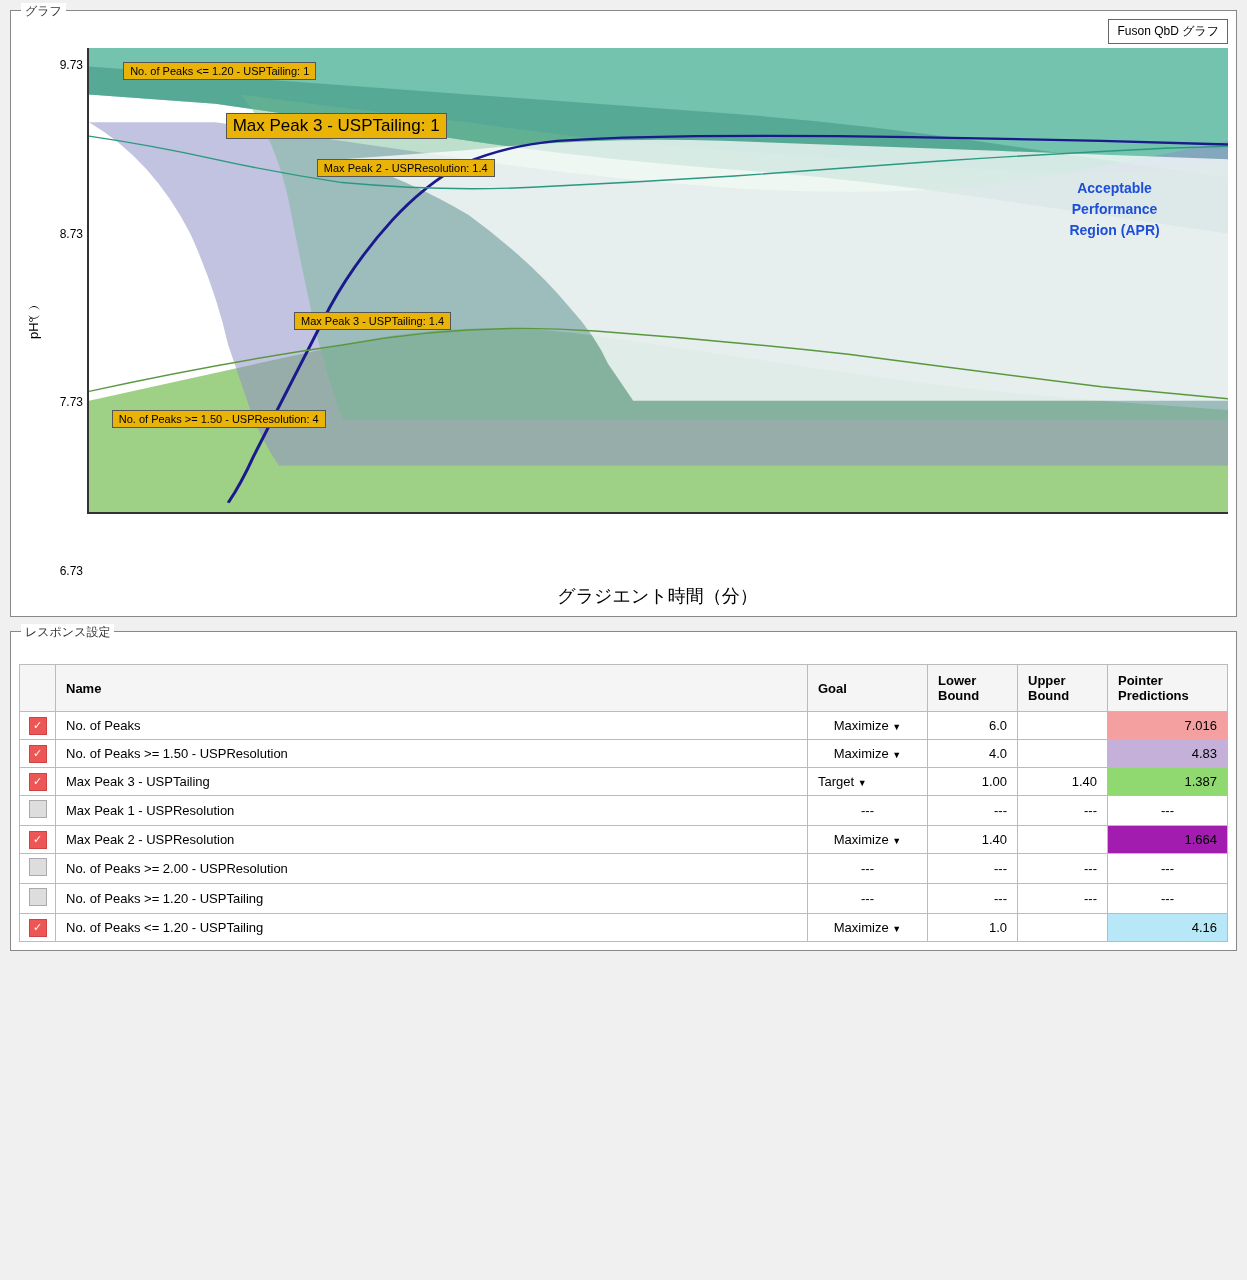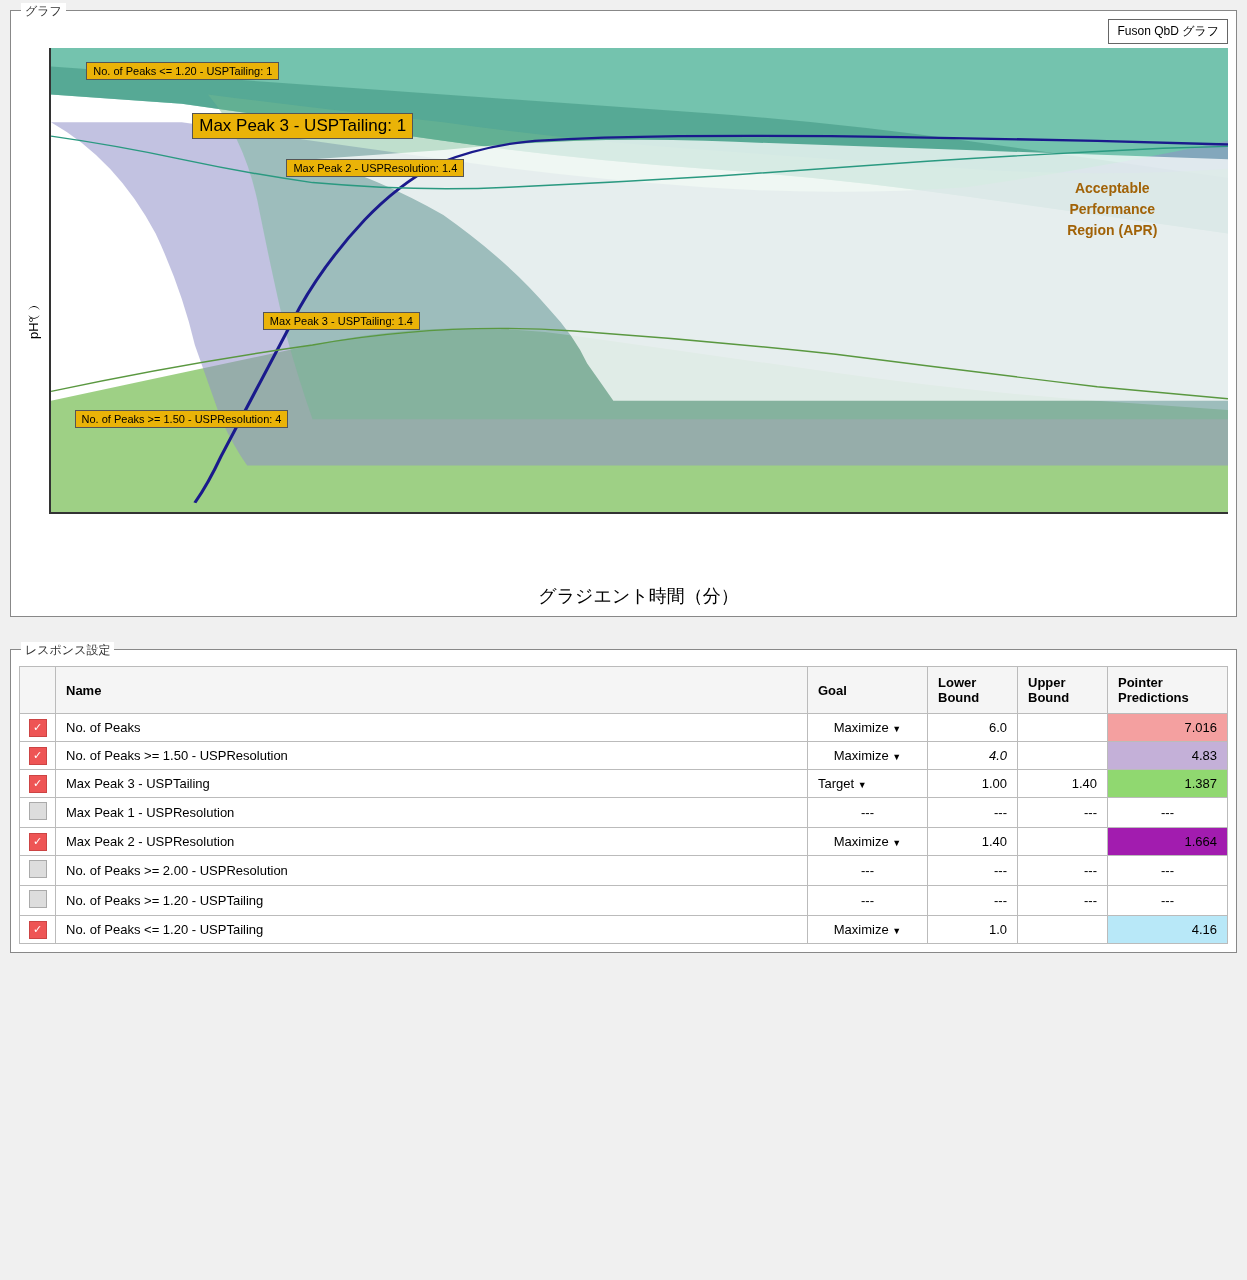--- a/index.html
+++ b/index.html
@@ -8,21 +8,21 @@
       font-size: 12px;
       background: #f0f0f0;
       width: 1247px;
       min-height: 1280px;
     }
 
     .main-container {
       padding: 10px;
       display: flex;
       flex-direction: column;
-      gap: 22px;
+      gap: 4px;
     }
 
     
     .graph-section {
       border: 1px solid #888;
       background: white;
       padding: 8px;
       position: relative;
     }
 
@@ -118,21 +118,21 @@
     .response-section {
       border: 1px solid #888;
       background: white;
       padding: 8px;
       position: relative;
       margin-top: 10px;
     }
 
     .table-wrapper {
       width: 100%;
-      margin-top: 8px;
+      margin-top: 24px;
     }
 
     table {
       width: 100%;
       border-collapse: collapse;
       font-size: 13px;
     }
 
     table thead th {
       border: 1px solid #bbb;
@@ -197,20 +197,26 @@
     <span class="section-title">グラフ</span>
 
     <div class="graph-header">
       <div class="graph-label-box">Fuson QbD グラフ</div>
     </div>
 
     <div class="chart-area">
 
       <div class="y-axis-label">pH（°）</div>
 
+      <div class="y-axis-ticks">
+        <span>9.73</span>
+        <span>8.73</span>
+        <span>7.73</span>
+        <span>6.73</span>
+      </div>
 
       <div style="flex:1; display:flex; flex-direction:column;">
         <div class="chart-plot">
           <svg class="chart-svg" viewBox="0 0 900 500" preserveAspectRatio="none">
 
             <path d="M0,500 L0,380 Q100,350 200,320 Q300,290 400,310 Q500,330 600,350 Q700,370 800,380 L900,390 L900,500 Z" fill="#8dc870" opacity="0.85"></path>
 
             <path d="M0,0 L900,0 L900,200 Q800,180 700,160 Q600,140 500,130 Q400,120 300,100 Q200,80 100,60 L0,50 Z" fill="#5cb8a0" opacity="0.85"></path>
 
             <path d="M0,50 L100,60 Q200,80 300,100 Q400,120 500,130 Q600,140 700,160 Q800,180 900,200 L900,140 Q800,120 700,100 Q600,80 500,70 Q400,60 300,50 Q200,40 100,30 L0,20 Z" fill="#4a9e8a" opacity="0.7"></path>
@@ -227,21 +233,21 @@
 
             <path d="M0,370 Q100,340 200,320 Q300,295 400,305 Q500,315 600,330 Q700,348 800,365 L900,378" fill="none" stroke="#5a9840" stroke-width="1.5"></path>
           </svg>
 
           <div class="annotation-box" style="top:3%; left:3%; font-size:11px;">No. of Peaks &lt;= 1.20 - USPTailing: 1</div>
           <div class="annotation-box" style="top:14%; left:12%; font-size:17px;">Max Peak 3 - USPTailing: 1</div>
           <div class="annotation-box" style="top:24%; left:20%; font-size:11px;">Max Peak 2 - USPResolution: 1.4</div>
           <div class="annotation-box" style="top:57%; left:18%; font-size:11px;">Max Peak 3 - USPTailing: 1.4</div>
           <div class="annotation-box" style="top:78%; left:2%; font-size:11px;">No. of Peaks &gt;= 1.50 - USPResolution: 4</div>
 
-          <div class="apr-label" style="top:28%; right:6%; font-size:14px; font-weight:bold; color:#a16207; line-height:1.5; text-align:center;">Acceptable<br>Performance<br>Region (APR)</div>
+          <div class="apr-label" style="top:28%; right:6%; font-size:14px; font-weight:bold; color:#1d4ed8; line-height:1.5; text-align:center;">Acceptable<br>Performance<br>Region (APR)</div>
 
         </div>
 
         <div style="text-align:center; font-size:18px; margin-top:40px;">グラジエント時間（分）</div>
       </div>
     </div>
   </div>
 
   <div class="response-section">
     <span class="section-title">レスポンス設定</span>
@@ -264,21 +270,21 @@
               <td>No. of Peaks</td>
               <td style="text-align: center;">Maximize <span style="font-size:9px;">▼</span></td>
               <td style="text-align: right;">6.0</td>
               <td style="text-align: right;"></td>
               <td class="pred-pink">7.016</td>
             </tr>
             <tr>
               <td class="checkbox-cell"><div class="checkbox-checked">✓</div></td>
               <td>No. of Peaks &gt;= 1.50 - USPResolution</td>
               <td style="text-align: center;">Maximize <span style="font-size:9px;">▼</span></td>
-              <td style="text-align: right; font-style: italic;">4.0</td>
+              <td style="text-align: right;">4.0</td>
               <td style="text-align: right;"></td>
               <td class="pred-purple">4.83</td>
             </tr>
             <tr>
               <td class="checkbox-cell"><div class="checkbox-checked">✓</div></td>
               <td>Max Peak 3 - USPTailing</td>
               <td style="text-align: left;">Target <span style="font-size:9px;">▼</span></td>
               <td style="text-align: right;">1.00</td>
               <td style="text-align: right;">1.40</td>
               <td class="pred-green">1.387</td>

